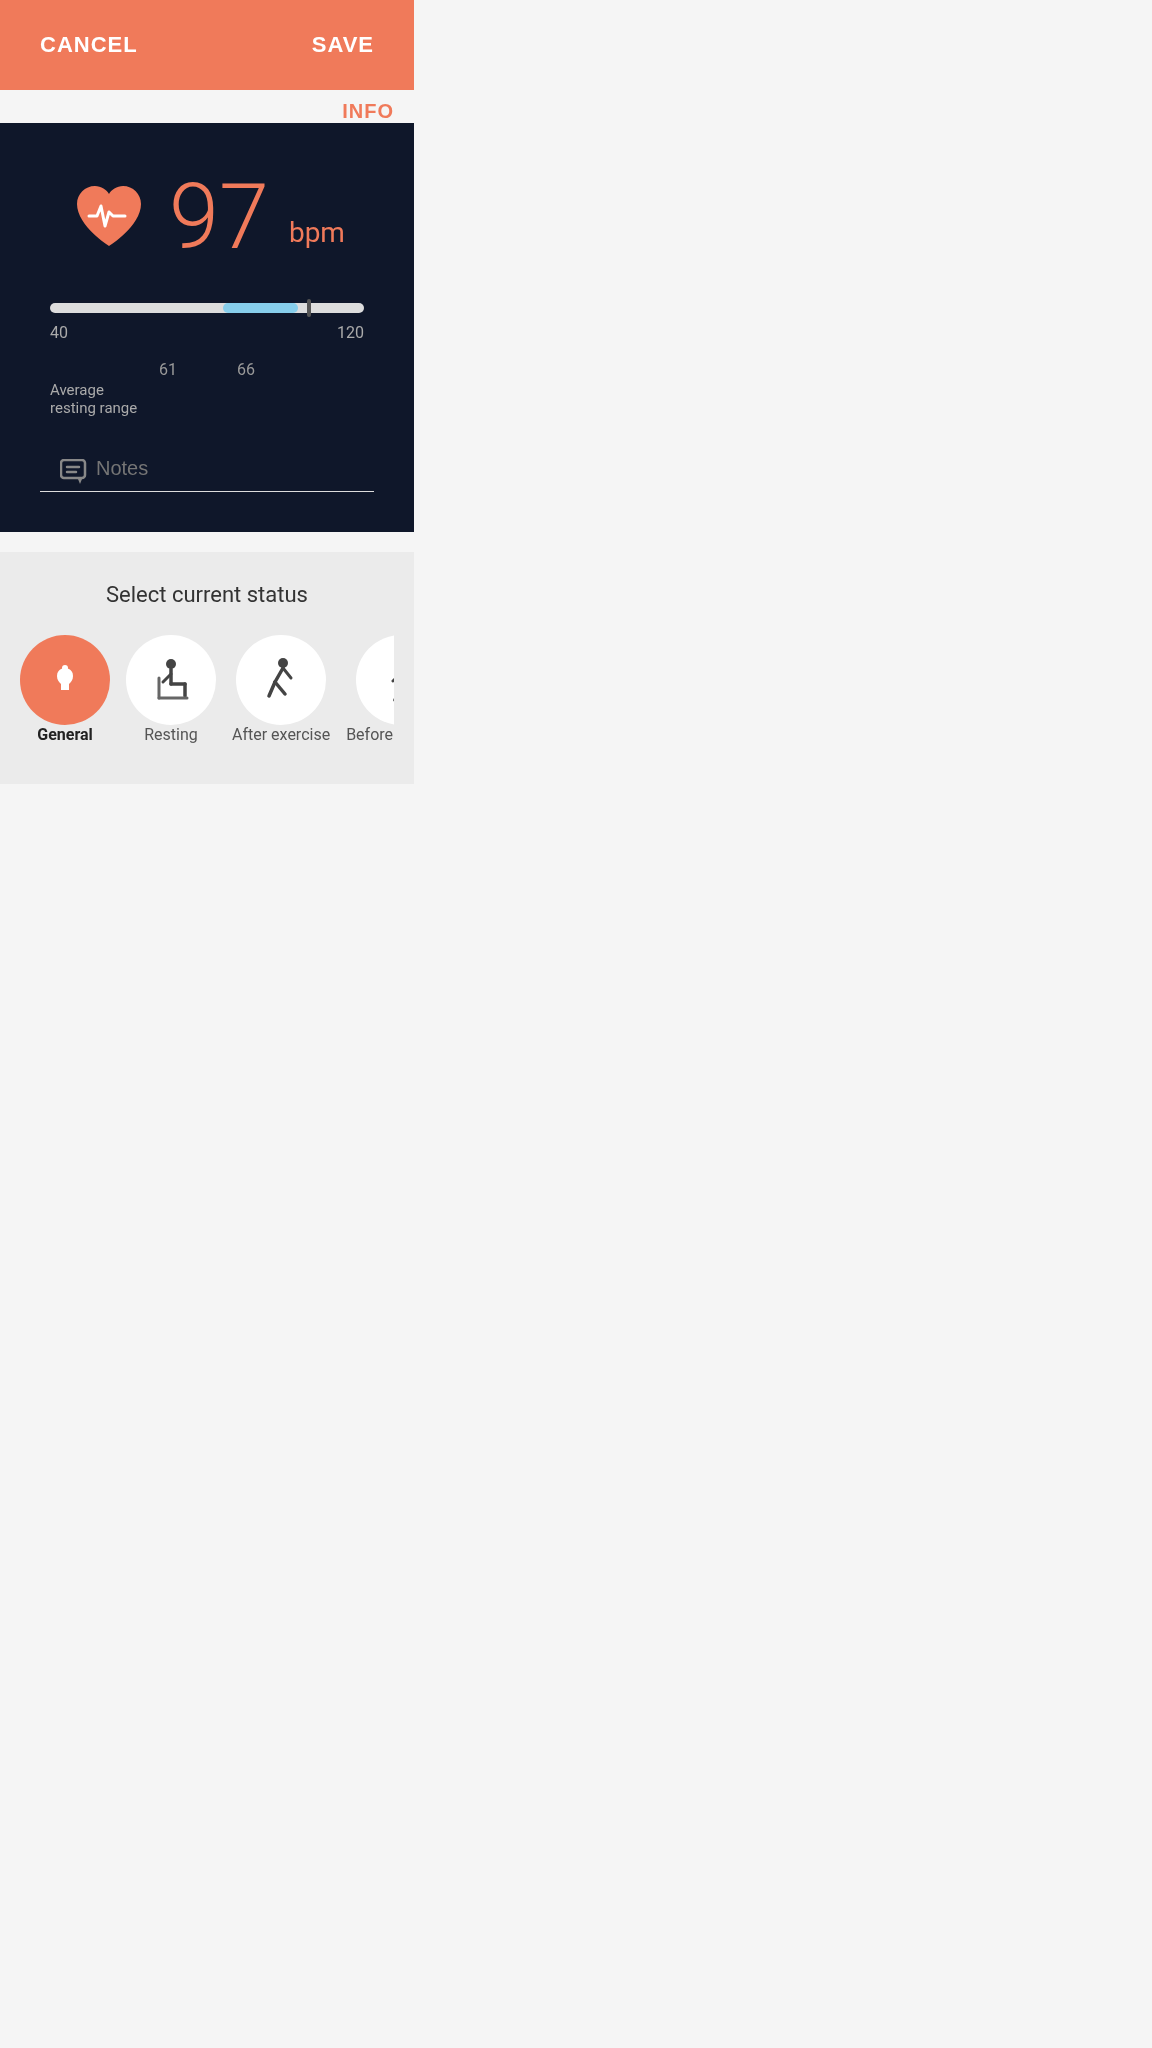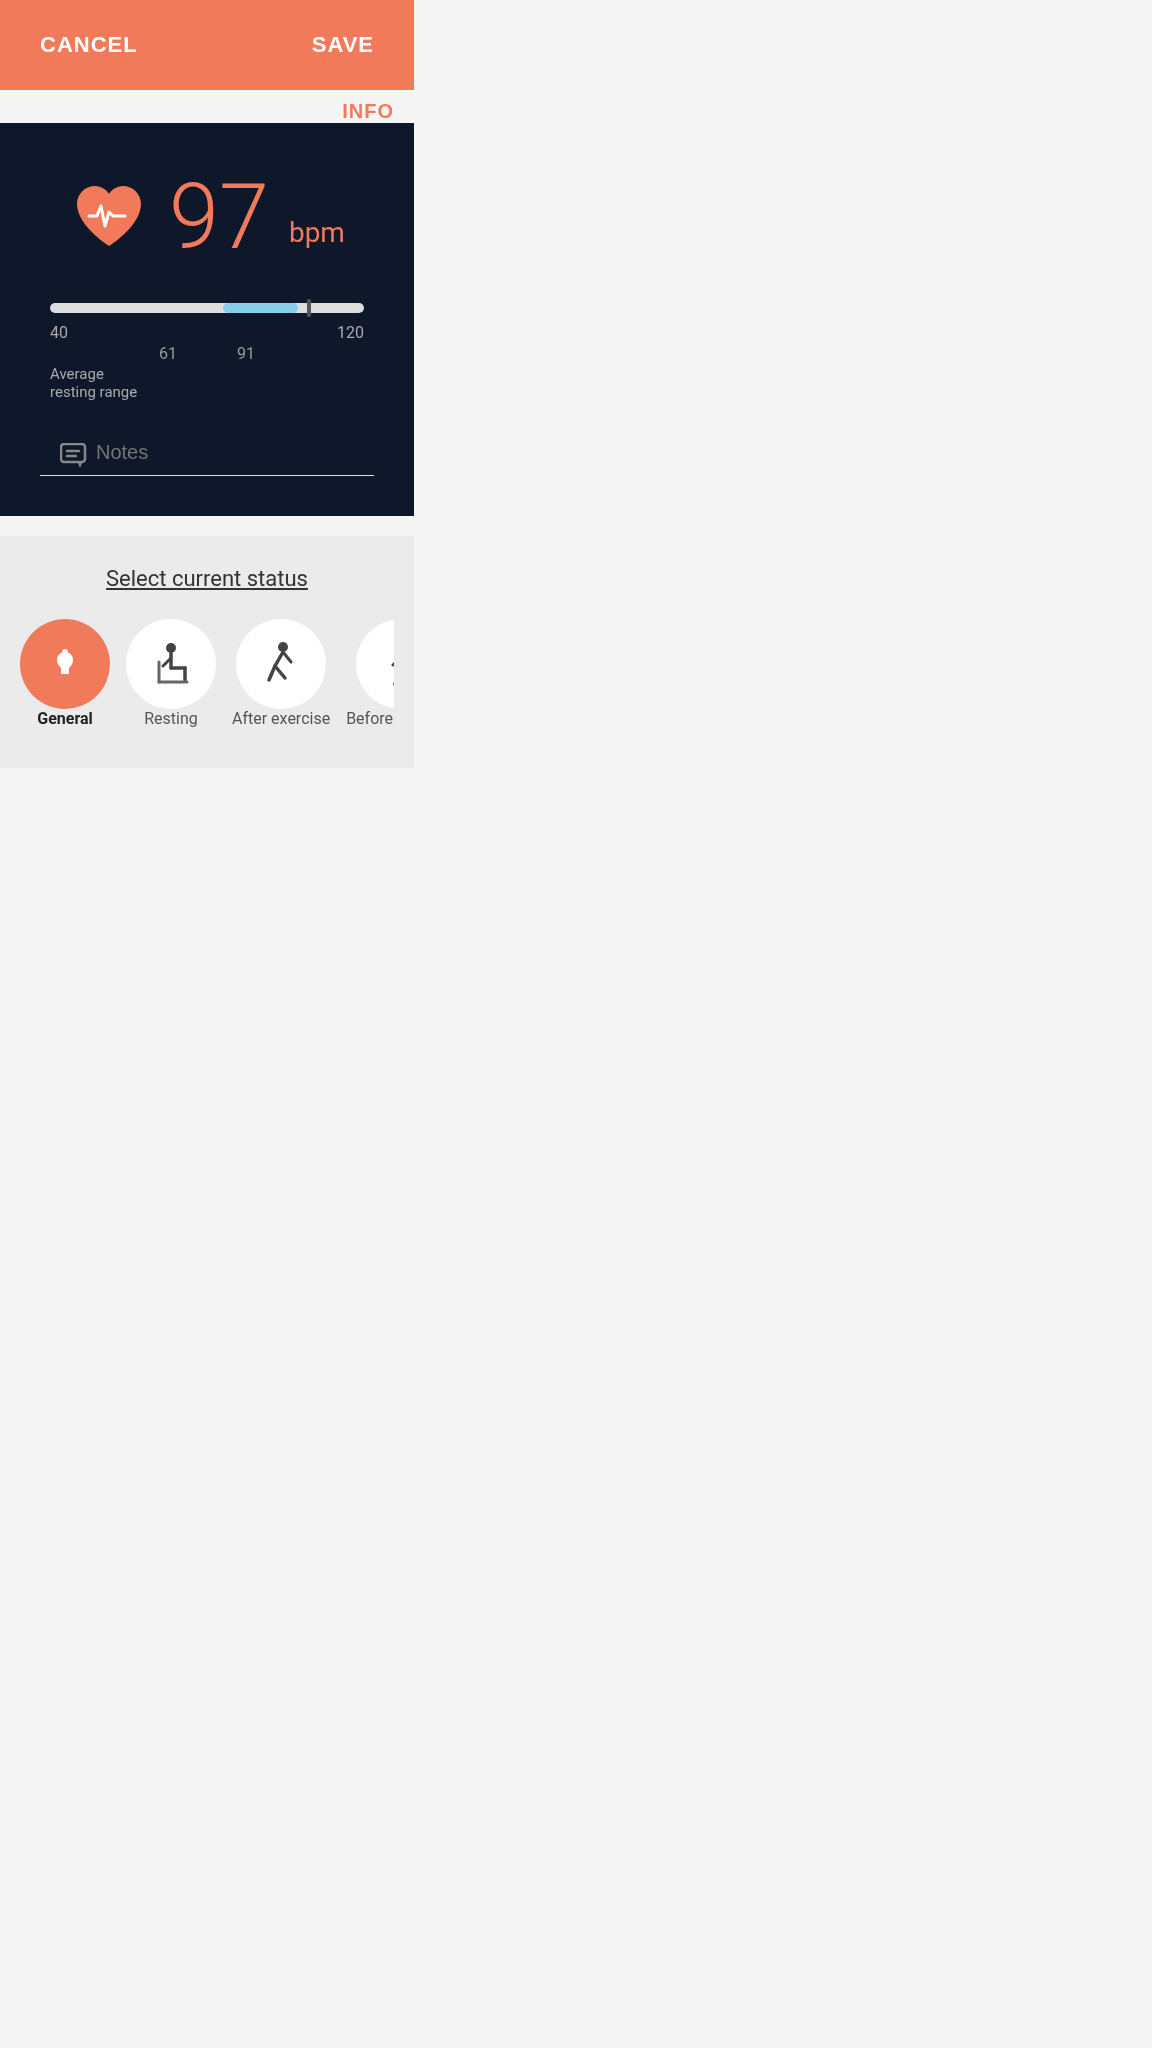--- a/index.html
+++ b/index.html
@@ -128,21 +128,21 @@
       font-size: 16px;
       margin-top: 4px;
     }
 
     .range-avg-labels {
       display: flex;
       justify-content: center;
       gap: 60px;
       color: #999;
       font-size: 16px;
-      margin-top: 2px;
+      margin-top: 18px;
     }
 
     .range-avg-text {
       color: #aaa;
       font-size: 15px;
       margin-top: 2px;
     }
 
     
     #notes-section {
@@ -176,21 +176,20 @@
       padding: 30px 20px 40px;
       margin-top: 20px;
     }
 
     #status-title {
       text-align: center;
       font-size: 22px;
       color: #333;
       margin-bottom: 28px;
       font-weight: 400;
-      text-decoration: underline;
     }
 
     #status-options {
       display: flex;
       gap: 16px;
       overflow: hidden;
     }
 
     .status-option {
       display: flex;
@@ -258,21 +257,21 @@
       <div class="range-track"></div>
       <div class="range-fill"></div>
       <div class="range-thumb"></div>
     </div>
     <div class="range-labels">
       <span>40</span>
       <span>120</span>
     </div>
     <div class="range-avg-labels">
       <span>61</span>
-      <span>91</span>
+      <span>66</span>
     </div>
     <div class="range-avg-text">
       <span>Average</span><br>
       <span>resting range</span>
     </div>
   </div>
 
   <div id="notes-section">
     <span class="notes-icon">
       <svg width="28" height="26" viewBox="0 0 28 26" fill="none" xmlns="http://www.w3.org/2000/svg">

